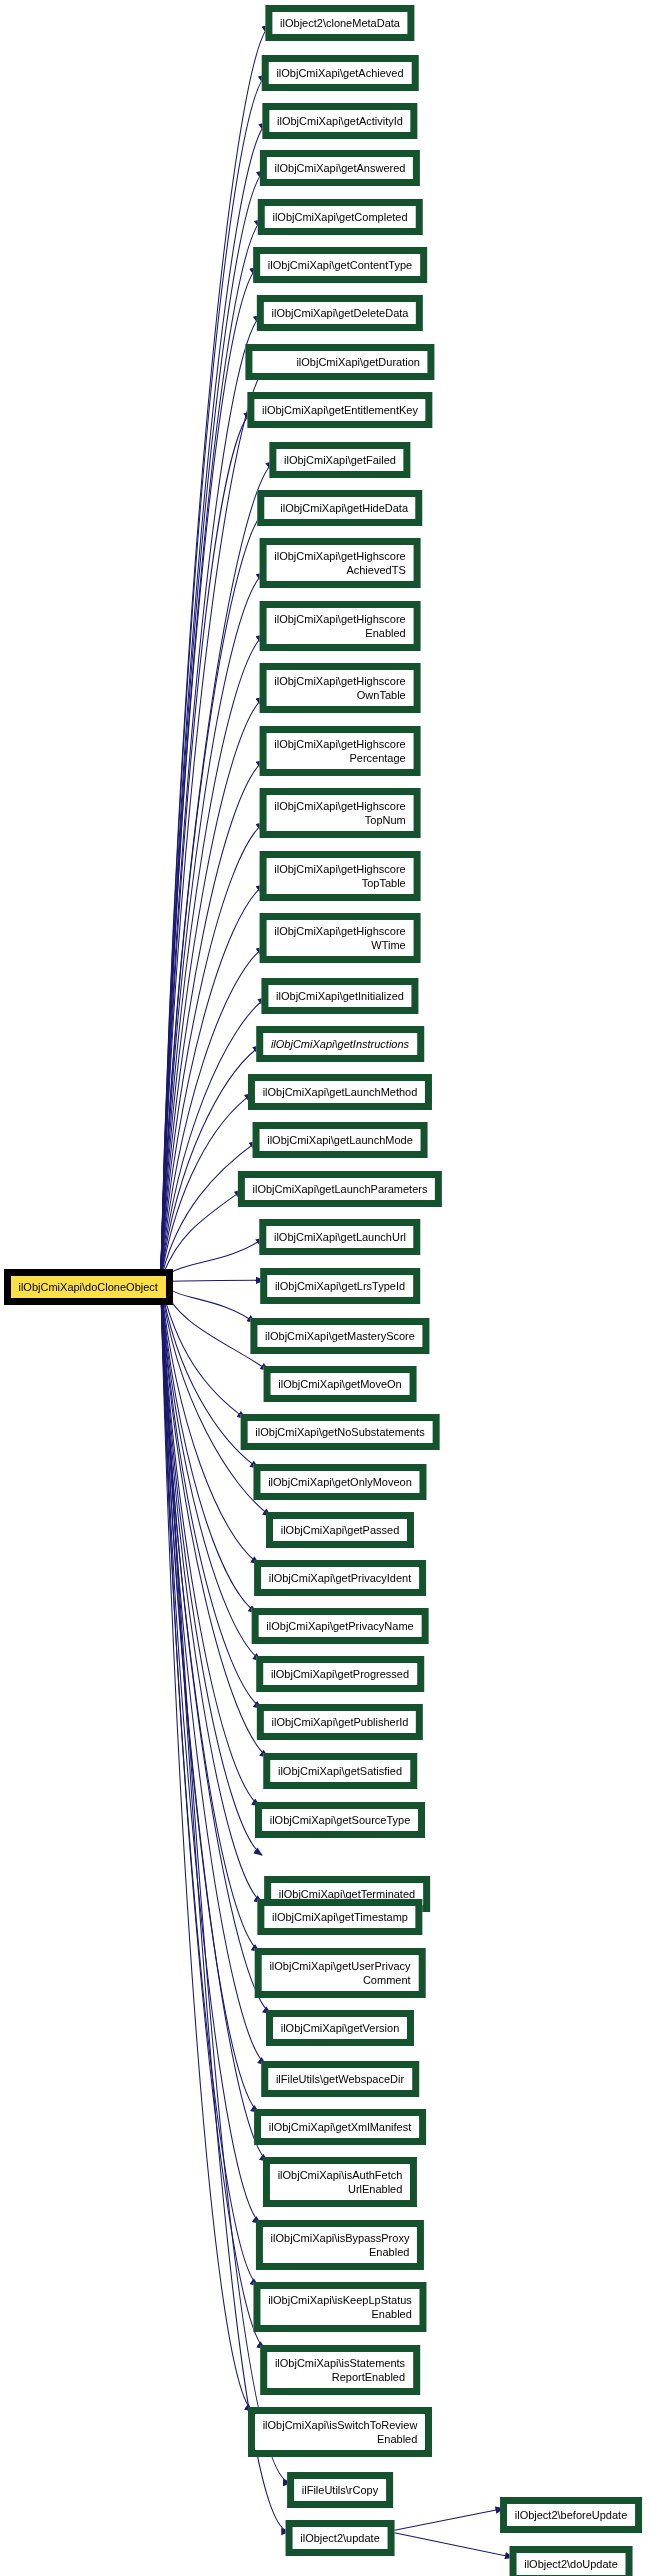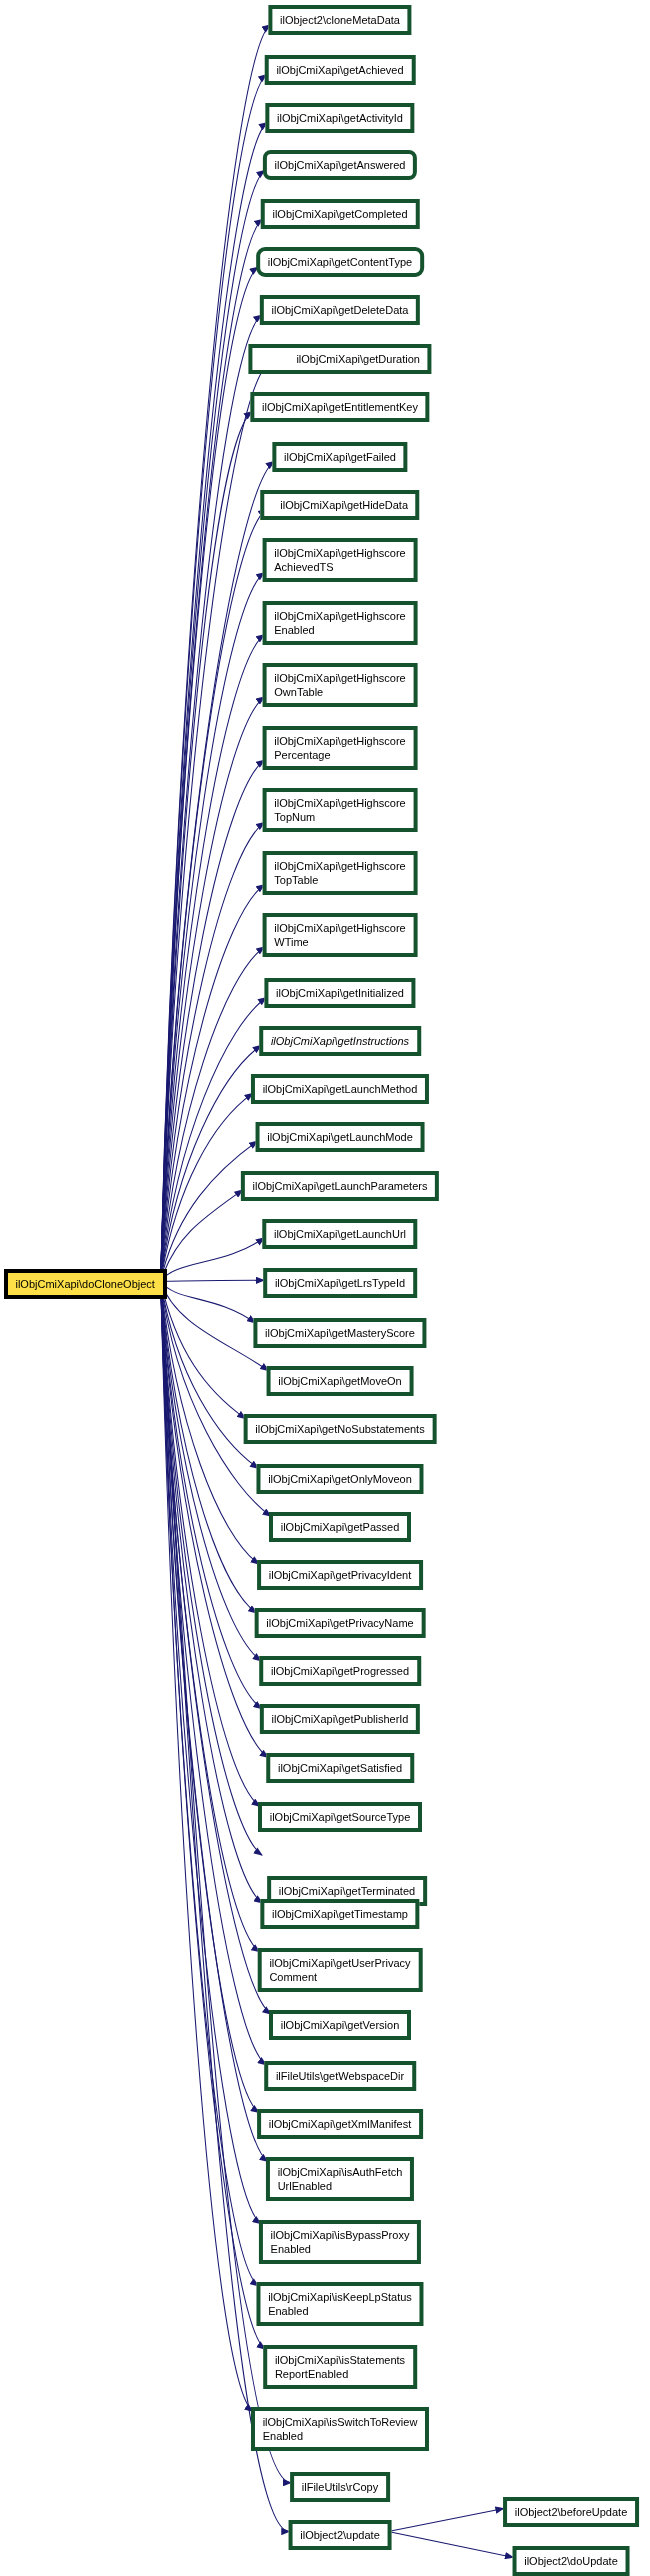--- a/index.html
+++ b/index.html
@@ -18,26 +18,26 @@
   #edges {
     position: absolute;
     left: 0;
     top: 0;
     width: 650px;
     height: 2576px;
   }
   .gnode {
     position: absolute;
     box-sizing: border-box;
-    border: 4px solid #14532d;
+    border: 7px solid #14532d;
     background: #ffffff;
     color: #000000;
     font-size: 11px;
     line-height: 14.4px;
-    text-align: left;
+    text-align: right;
     padding: 3.8px 7.7px;
     white-space: nowrap;
     transform: translateX(-50%);
   }
   .gnode.source {
     transform: none;
     background: #fde047;
     border-color: #000000;
   }
 </style>
@@ -109,27 +109,27 @@
       </div>
       <div class="gnode" style="top: 4.8px; left: 340px;">
         <div>ilObject2\cloneMetaData</div>
       </div>
       <div class="gnode" style="top: 55px; left: 340px;">
         <div>ilObjCmiXapi\getAchieved</div>
       </div>
       <div class="gnode" style="top: 103px; left: 340px;">
         <div>ilObjCmiXapi\getActivityId</div>
       </div>
-      <div class="gnode" style="top: 150px; left: 340px; border-radius: 8px;">
+      <div class="gnode" style="top: 150px; left: 340px;">
         <div>ilObjCmiXapi\getAnswered</div>
       </div>
       <div class="gnode" style="top: 199px; left: 340px;">
         <div>ilObjCmiXapi\getCompleted</div>
       </div>
-      <div class="gnode" style="top: 247px; left: 340px; border-radius: 9px;">
+      <div class="gnode" style="top: 247px; left: 340px;">
         <div>ilObjCmiXapi\getContentType</div>
       </div>
       <div class="gnode" style="top: 295px; left: 340px;">
         <div>ilObjCmiXapi\getDeleteData</div>
       </div>
       <div class="gnode" style="top: 344px; left: 340px; padding-left: 44px;">
         <div>ilObjCmiXapi\getDuration</div>
       </div>
       <div class="gnode" style="top: 392px; left: 340px;">
         <div>ilObjCmiXapi\getEntitlementKey</div>

